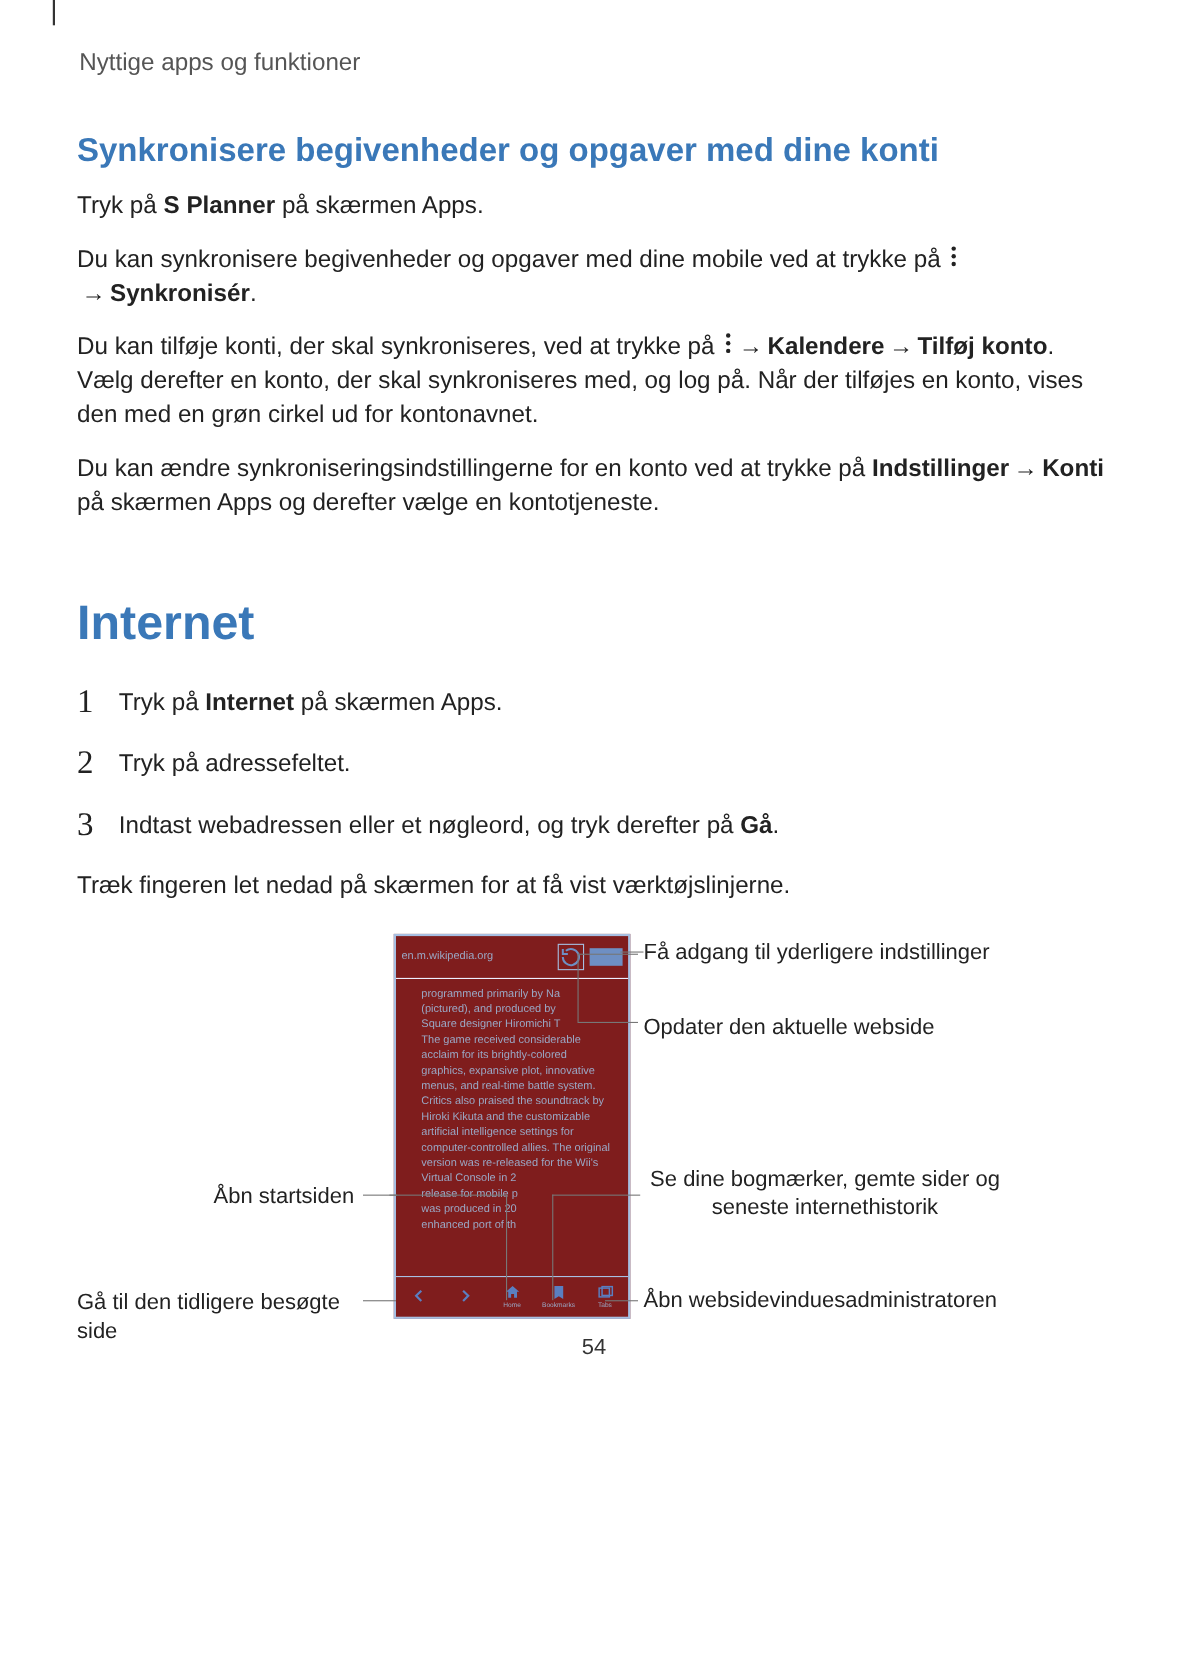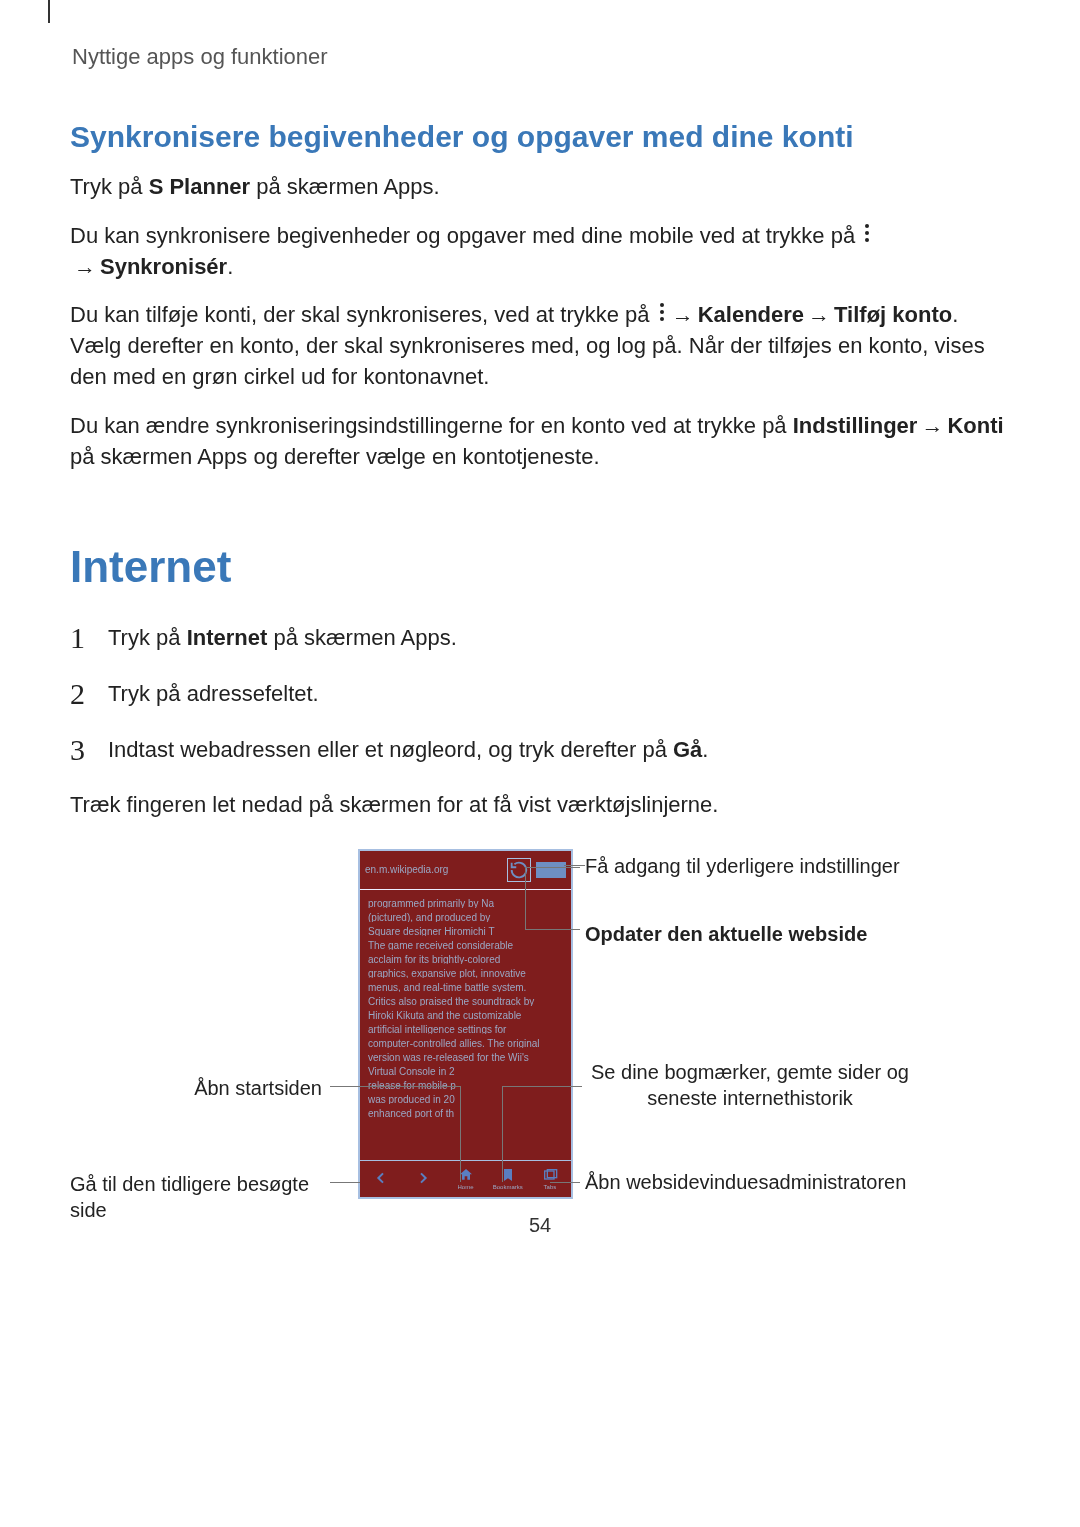--- a/index.html
+++ b/index.html
@@ -132,20 +132,21 @@
     display:flex; align-items:center; justify-content:center;
     font-size: 13px; color: #6e8fc3;
   }
   .menu {
     width: 30px; height: 16px;
     background: #6e8fc3;
     filter: blur(0.7px);
   }
   .content {
     padding: 4px 8px 0 8px;
+    margin-left: 15px;
   }
   .content .ln {
     height: 10px;
     font-size: 10px;
     color: #9aa7c4;
     margin: 4px 0;
     white-space: nowrap;
     overflow: hidden;
     filter: blur(0.7px);
   }
@@ -313,21 +314,21 @@
     <div class="lead v" style="left:390px; top:237px; height:96px;"></div>
     <div class="lead" style="left:260px; top:237px; width:130px;"></div>
 
     <div class="lead" style="left:432px; top:237px; width:80px;"></div>
     <div class="lead v" style="left:432px; top:237px; height:96px;"></div>
 
     <div class="lead" style="left:260px; top:333px; width:30px;"></div>
     <div class="lead" style="left:480px; top:333px; width:30px;"></div>
 
     <div class="callout right" style="top:4px;">Få adgang til yderligere indstillinger</div>
-    <div class="callout right" style="top:72px;font-weight:bold;">Opdater den aktuelle webside</div>
+    <div class="callout right" style="top:72px;">Opdater den aktuelle webside</div>
     <div class="callout right" style="top:210px; width:330px;text-align:center;">Se dine bogmærker, gemte sider og seneste internethistorik</div>
     <div class="callout right" style="top:320px; width:340px;">Åbn websidevinduesadministratoren</div>
 
     <div class="callout left" style="top:226px; right:688px;">Åbn startsiden</div>
     <div class="callout left" style="top:322px; right:688px;">Gå til den tidligere besøgte side</div>
   </div>
 
   <div class="page-num">54</div>
 </div>
 

